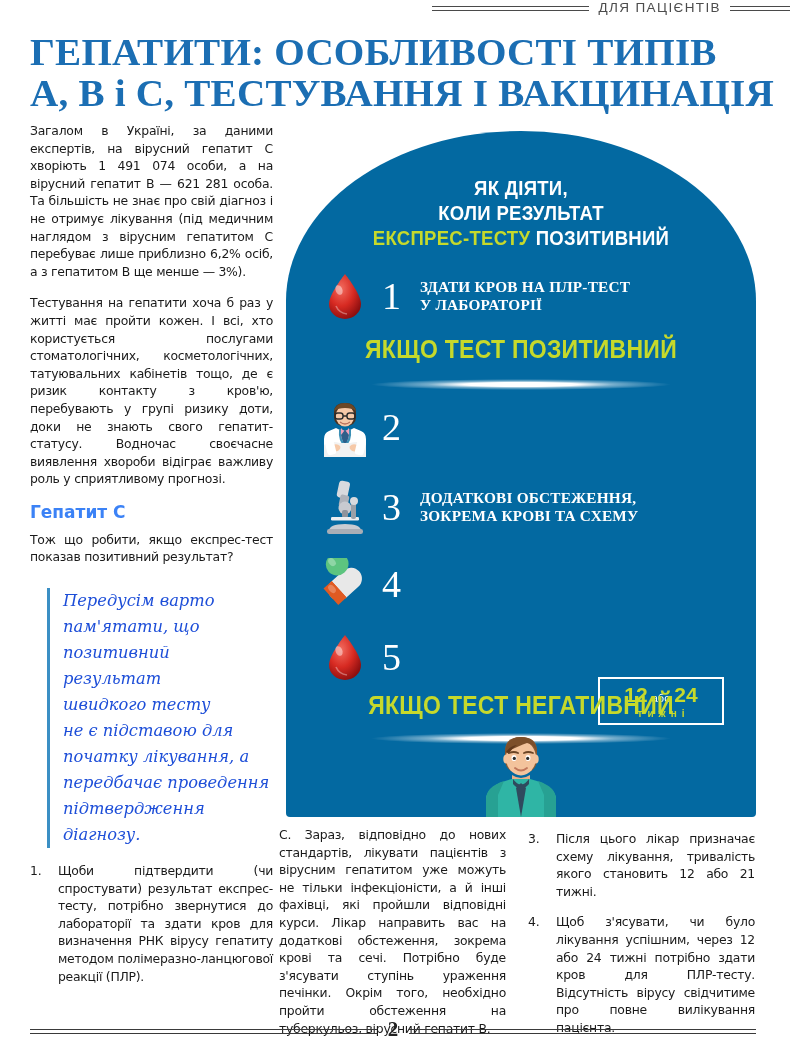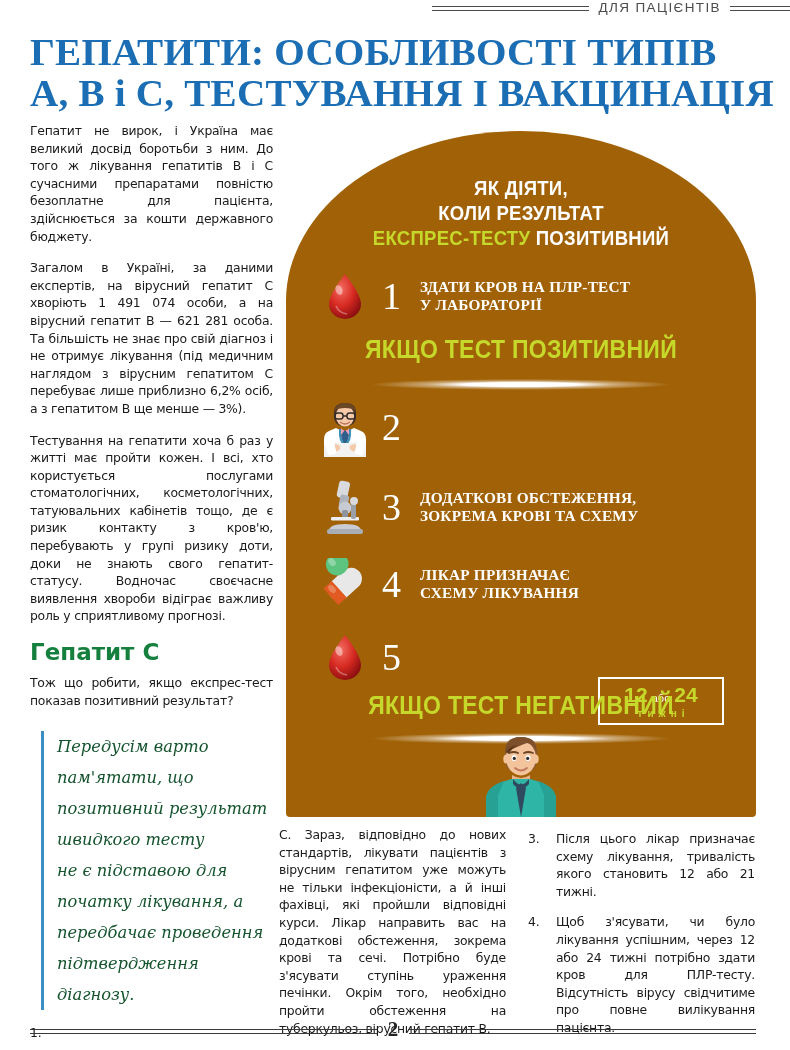--- a/index.html
+++ b/index.html
@@ -79,45 +79,45 @@
     line-height: 17.6px;
     color: #1a1a1a;
     text-align: justify;
     margin-bottom: 14px;
     font-family: "DejaVu Sans", sans-serif;
     letter-spacing: -0.25px;
   }
   .body-p:last-child { margin-bottom: 9px; }
 
   .sub-head {
-    font-size: 23px;
-    font-weight: bold;
-    color: #15803d;
+    font-size: 17px;
+    font-weight: bold;
+    color: #3b82f6;
     margin: 6px 0 9px 0;
     font-family: "DejaVu Sans", sans-serif;
   }
   .intro-q {
     font-size: 12.4px;
     line-height: 17.6px;
     color: #1a1a1a;
     text-align: justify;
     margin-bottom: 22px;
     font-family: "DejaVu Sans", sans-serif;
     letter-spacing: -0.25px;
   }
 
   .pullquote {
     border-left: 3px solid #3b8fc4;
     padding-left: 13px;
-    margin: 2px 0 14px 11px;
-    color: #14532d;
+    margin: 2px 0 14px 17px;
+    color: #1d4ed8;
     font-family: "DejaVu Serif", serif;
     font-style: italic;
     font-size: 16.3px;
-    line-height: 31px;
+    line-height: 26px;
     white-space: pre-line;
   }
 
   
   .num-list { margin-top: 4px; }
   .num-item {
     display: flex;
     margin-bottom: 13px;
     font-size: 12.4px;
     line-height: 17.6px;
@@ -134,21 +134,21 @@
     text-align: justify;
   }
 
   
   .card {
     position: absolute;
     left: 286px;
     top: 131px;
     width: 470px;
     height: 686px;
-    background: #a16207;
+    background: #0369a1;
     border-radius: 235px 235px 4px 4px / 170px 170px 4px 4px;
     overflow: hidden;
   }
   .card-inner { position: relative; width: 100%; height: 100%; }
 
   .card-title {
     position: absolute;
     top: 45px;
     left: 0;
     width: 470px;
@@ -322,40 +322,40 @@
     <div class="spacer-left"></div>
     <div class="rule left"></div>
     <div class="runhead-label">ДЛЯ ПАЦІЄНТІВ</div>
     <div class="rule right"></div>
   </div>
 
   <h1 class="main-title">ГЕПАТИТИ: ОСОБЛИВОСТІ ТИПІВ
 А, В і С, ТЕСТУВАННЯ І ВАКЦИНАЦІЯ</h1>
 
   <div class="left-col">
-    <p class="body-p">Гепатит не вирок, і Україна має великий досвід боротьби з ним. До того ж лікування гепатитів В і С сучасними препаратами повністю безоплатне для пацієнта, здійснюється за кошти державного бюджету.</p>
     <p class="body-p">Загалом в Україні, за даними експертів, на вірусний гепатит С хворіють 1 491 074 особи, а на вірусний гепатит В — 621 281 особа. Та більшість не знає про свій діагноз і не отримує лікування (під медичним наглядом з вірусним гепатитом С перебуває лише приблизно 6,2% осіб, а з гепатитом В ще менше — 3%).</p>
     <p class="body-p">Тестування на гепатити хоча б раз у житті має пройти кожен. І всі, хто користується послугами стоматологічних, косметологічних, татуювальних кабінетів тощо, де є ризик контакту з кров'ю, перебувають у групі ризику доти, доки не знають свого гепатит-статусу. Водночас своєчасне виявлення хвороби відіграє важливу роль у сприятливому прогнозі.</p>
 
     <h2 class="sub-head">Гепатит С</h2>
     <p class="intro-q">Тож що робити, якщо експрес-тест показав позитивний результат?</p>
 
     <blockquote class="pullquote">Передусім варто
 пам'ятати, що
 позитивний результат
 швидкого тесту
 не є підставою для
 початку лікування, а
 передбачає проведення
 підтвердження
 діагнозу.</blockquote>
 
     <div class="num-list">
       <div class="num-item">
         <span class="n">1.</span>
+        <span class="t">Щоби підтвердити (чи спростувати) результат експрес-тесту, потрібно звернутися до лабораторії та здати кров для визначення РНК вірусу гепатиту методом полімеразно-ланцюгової реакції (ПЛР).</span>
       </div>
 
     </div>
   </div>
 
   <div class="card">
     <div class="card-inner">
 
       <div class="card-title">
         <div>ЯК ДІЯТИ,</div>
@@ -442,22 +442,20 @@
               <path d="M7 26 a11 11 0 0 1 11-11 l0 22 a11 11 0 0 1 -11-11 z" fill="#e05a22"></path>
               <ellipse cx="13" cy="21" rx="3" ry="4.6" fill="#ffffff" opacity="0.25"></ellipse>
             </g>
             <g transform="rotate(-42 26 26) translate(0,-20)">
               <rect x="22" y="15" width="23" height="22" rx="11" fill="#5dc47f"></rect>
               <ellipse cx="31" cy="21" rx="3.2" ry="4.4" fill="#ffffff" opacity="0.3"></ellipse>
             </g>
           </svg>
         </div>
         <div class="num">4</div>
-        <div class="stxt">ЛІКАР ПРИЗНАЧАЄ
-СХЕМУ ЛІКУВАННЯ</div>
       </div>
 
       <div class="weeks-badge">
         <div class="weeks-top">
           <span class="weeks-num">12</span>
           <span class="weeks-or">або</span>
           <span class="weeks-num">24</span>
         </div>
         <div class="weeks-label">тижні</div>
       </div>

